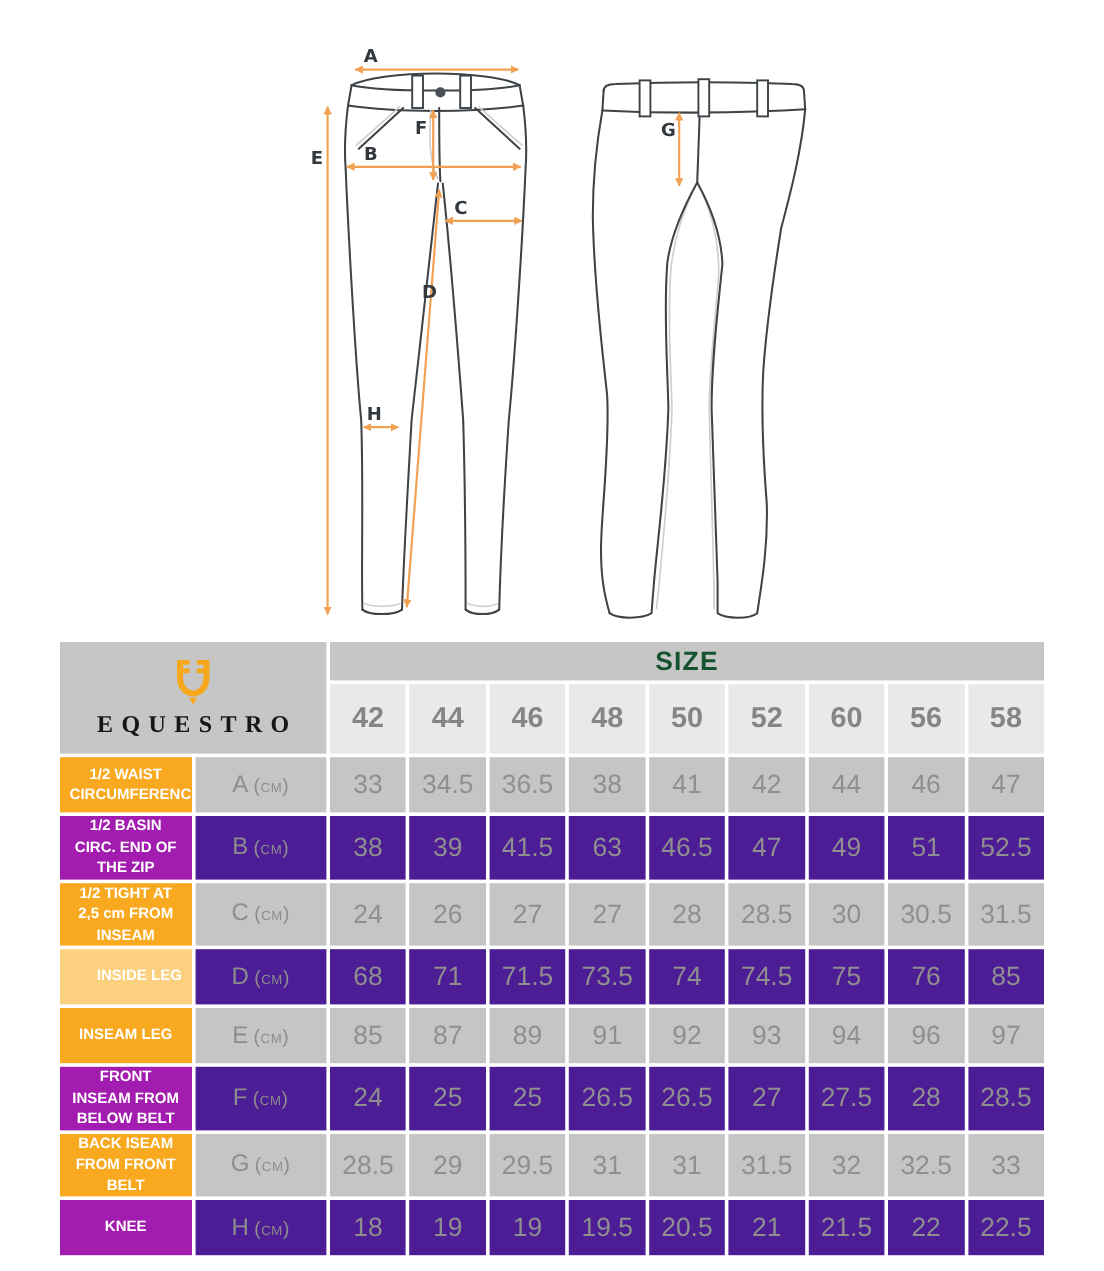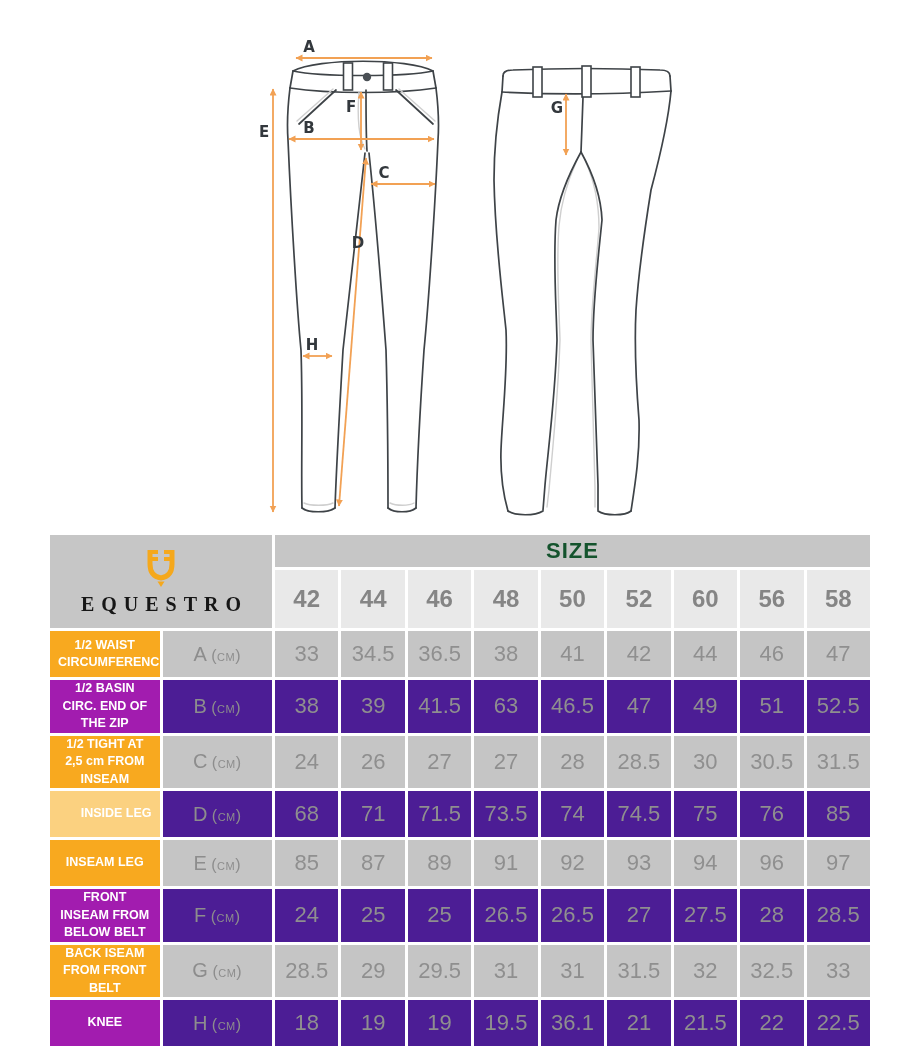--- a/index.html
+++ b/index.html
@@ -247,21 +247,21 @@
       <td class="val gdark">32.5</td>
       <td class="val gdark">33</td>
     </tr>
     <tr class="data-row">
       <td class="lbl light">KNEE</td>
       <td class="ltr glight"><span class="letter">H</span> <span class="unit">(cm)</span></td>
       <td class="val glight">18</td>
       <td class="val glight">19</td>
       <td class="val glight">19</td>
       <td class="val glight">19.5</td>
-      <td class="val glight">36.1</td>
+      <td class="val glight">20.5</td>
       <td class="val glight">21</td>
       <td class="val glight">21.5</td>
       <td class="val glight">22</td>
       <td class="val glight">22.5</td>
     </tr>
   </tbody>
     </table>
 </div>
 
 </body></html>

